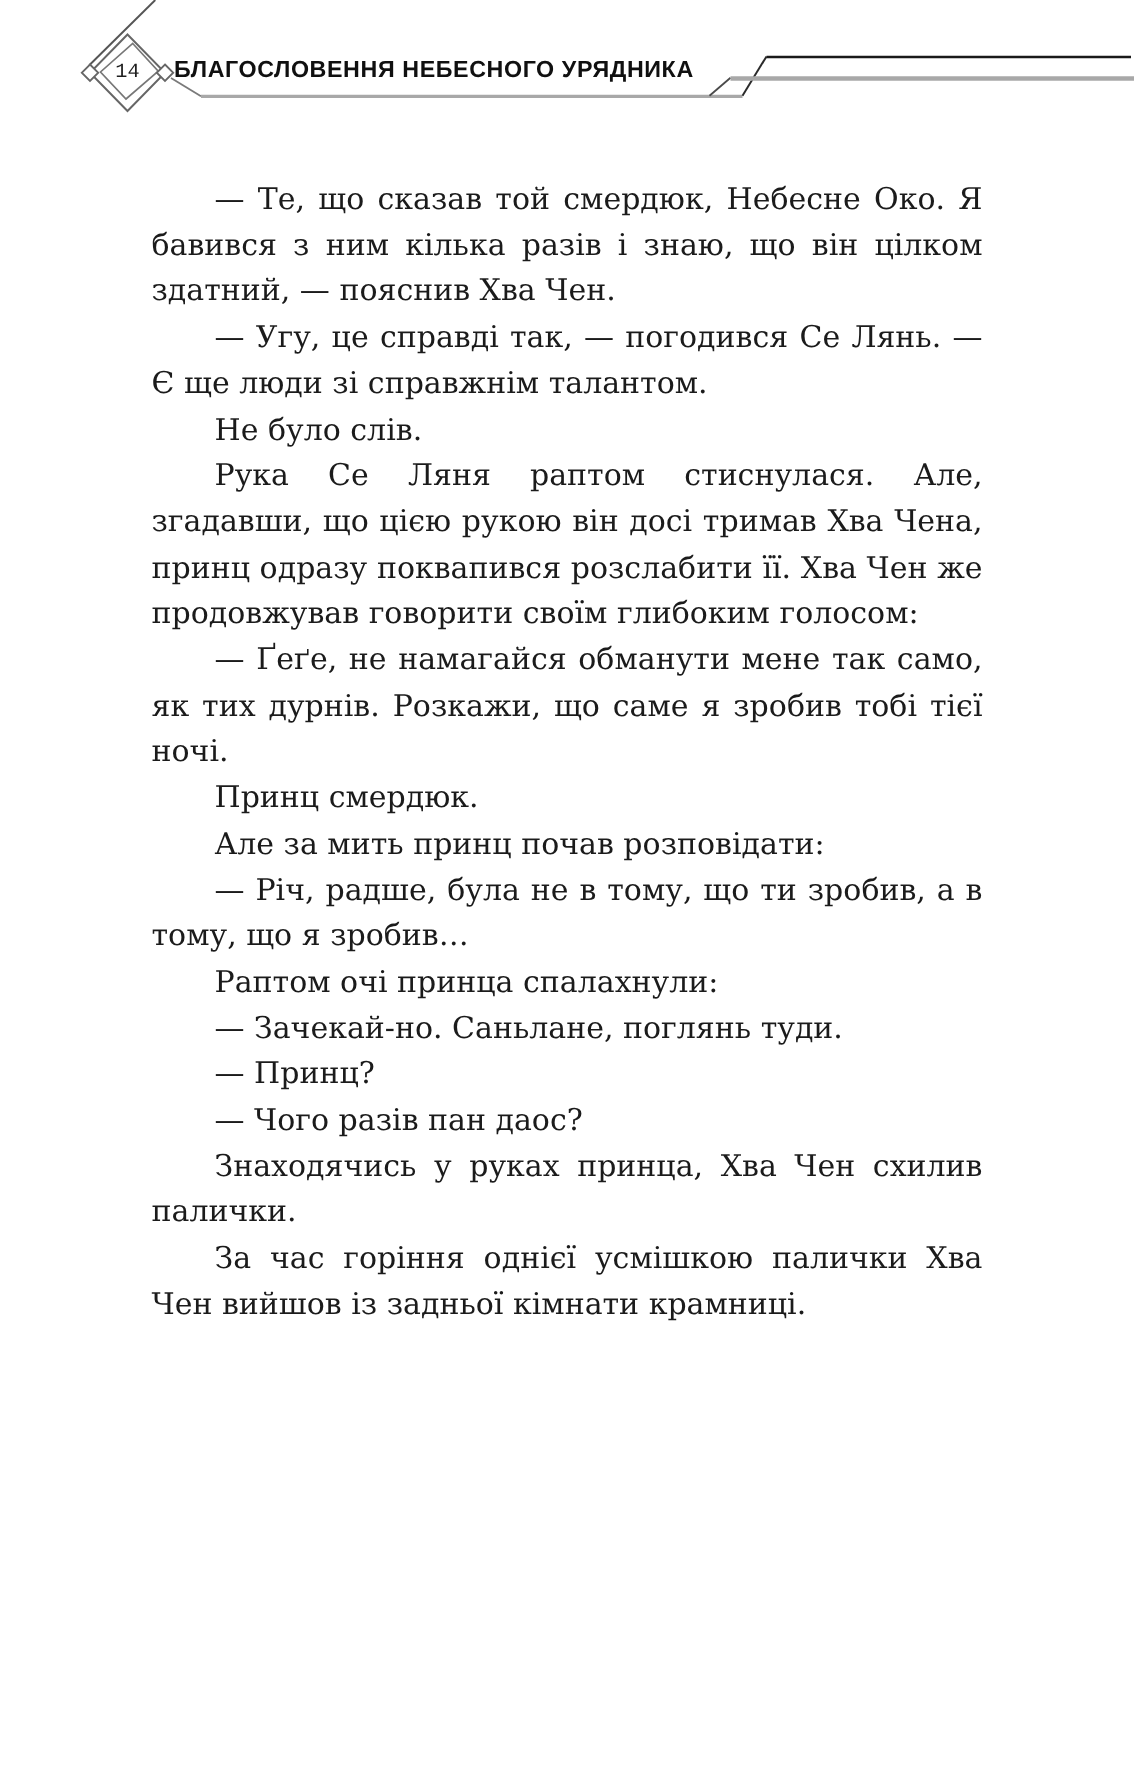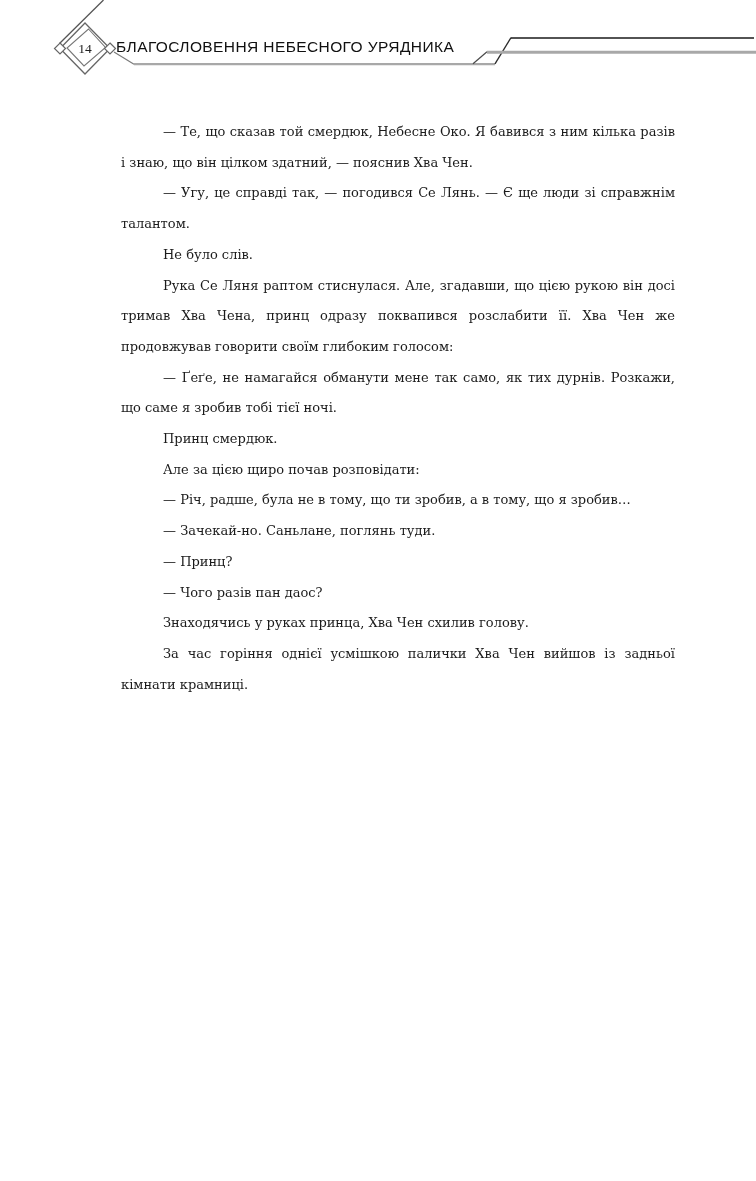--- a/index.html
+++ b/index.html
@@ -20,49 +20,48 @@
     top: 0; left: 0;
     width: 756px; height: 100px;
     display: block;
   }
 
   .page-number {
     position: absolute;
     left: 64px; top: 40px;
     width: 42px;
     text-align: center;
-    font-family: Liberation Serif, serif;
+    font-family: Liberation Mono, monospace;
     font-size: 13.5px;
     line-height: 17px;
     color: #1f1f1f;
   }
 
   .running-title {
     position: absolute;
     left: 116px; top: 39px;
     font-family: "Liberation Sans", sans-serif;
-    font-weight: 400;
+    font-weight: 700;
     font-size: 15.5px;
     line-height: 16px;
     letter-spacing: 0.4px;
     color: #101010;
     white-space: nowrap;
     text-align: center;
   }
 
   
   .body-text {
     position: absolute;
     left: 101px;
     top: 117px;
     width: 554px;
     text-align: justify;
-    font-size: 13px;
+    font-size: 20px;
     line-height: 30.7px;
-    margin-left: 20px;
   }
 
   .body-text p {
     margin: 0;
     padding: 0;
     text-indent: 42px;
   }
 </style>
 </head>
 <body>
@@ -95,22 +94,23 @@
 
   <div class="running-title">БЛАГОСЛОВЕННЯ НЕБЕСНОГО УРЯДНИКА</div>
 
   <main class="body-text">
     <p>— Те, що сказав той смердюк, Небесне Око. Я бавився з ним кілька разів і знаю, що він цілком здатний, — пояснив Хва Чен.</p>
     <p>— Угу, це справді так, — погодився Се Лянь. — Є ще люди зі справжнім талантом.</p>
     <p>Не було слів.</p>
     <p>Рука Се Ляня раптом стиснулася. Але, згадавши, що цією рукою він досі тримав Хва Чена, принц одразу поквапився розслабити її. Хва Чен же продовжував говорити своїм глибоким голосом:</p>
     <p>— Ґеґе, не намагайся обманути мене так само, як тих дурнів. Розкажи, що саме я зробив тобі тієї ночі.</p>
     <p>Принц смердюк.</p>
-    <p>Але за цією щиро почав розповідати:</p>
+    <p>Але за мить принц почав розповідати:</p>
     <p>— Річ, радше, була не в тому, що ти зробив, а в тому, що я зробив…</p>
+    <p>Раптом очі принца спалахнули:</p>
     <p>— Зачекай-но. Саньлане, поглянь туди.</p>
     <p>— Принц?</p>
     <p>— Чого разів пан даос?</p>
-    <p>Знаходячись у руках принца, Хва Чен схилив голову.</p>
+    <p>Знаходячись у руках принца, Хва Чен схилив палички.</p>
     <p>За час горіння однієї усмішкою палички Хва Чен вийшов із задньої кімнати крамниці.</p>
   </main>
 
 </div>
 
 </body></html>

